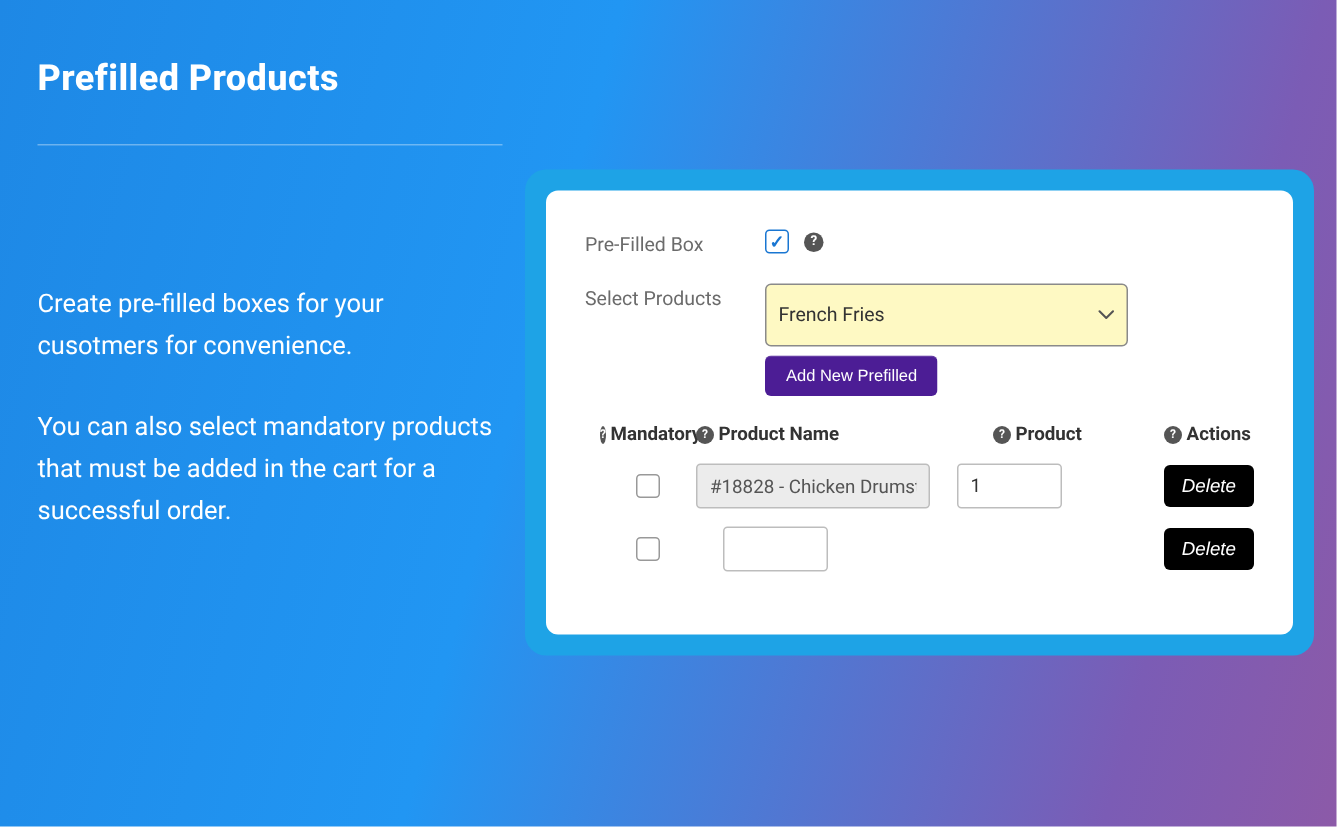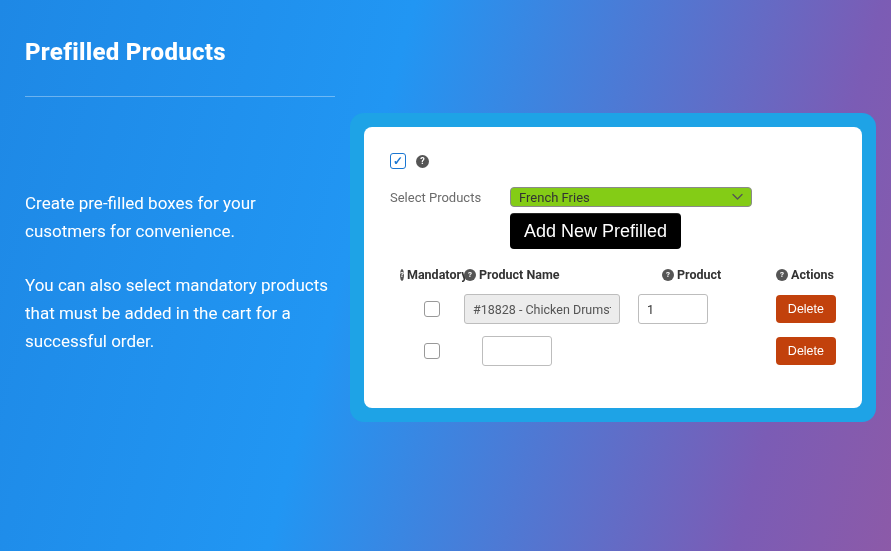--- a/index.html
+++ b/index.html
@@ -88,49 +88,49 @@
       color: #fff;
       font-size: 9px;
       font-weight: 700;
       display: inline-flex;
       align-items: center;
       justify-content: center;
       cursor: help;
     }
     .select {
       width: 242px;
-      height: 20px;
+      height: 42px;
       border: 1px solid #8a8a8a;
       border-radius: 4px;
       padding: 0 24px 0 8px;
       font-size: 13px;
       color: #333;
-      background: #84cc16;
+      background: #fef9c3;
       position: relative;
       display: flex;
       align-items: center;
       cursor: pointer;
     }
     .select-chevron {
       position: absolute;
       right: 8px;
       top: 50%;
       transform: translateY(-50%);
       pointer-events: none;
     }
     .select-chevron svg { display: block; }
     .add-btn {
       margin-top: 6px;
-      background: #000000;
+      background: #4c1d95;
       color: #fff;
       border: none;
       border-top: 1px solid rgba(255,255,255,0.15);
       border-radius: 4px;
       padding: 7px 14px;
-      font-size: 18px;
+      font-size: 11px;
       cursor: pointer;
     }
     .table { margin-top: 14px; }
     .thead {
       display: flex;
       align-items: center;
       padding: 0 0 12px 0;
     }
     .col-mand { width: 74px; text-align: left; padding-left: 10px; }
     .col-name { width: 180px; text-align: left; }
@@ -176,45 +176,47 @@
       border: 1px solid #bdbdbd;
       border-radius: 3px;
       background: #fff;
       color: #333;
       font-size: 12.5px;
       padding: 0 8px;
       margin-left: 18px;
     }
     .delete-btn {
       margin-left: auto;
-      background: #c2410c;
+      background: #000000;
       color: #fff;
       border: none;
       border-radius: 4px;
       padding: 7px 12px;
       font-size: 12.5px;
       cursor: pointer;
+      font-style: italic;
     }
     input { font-family: inherit; outline: none; }
   </style>
 </head>
 <body>
 
 <div class="left-pane">
   <h1 class="page-title">Prefilled Products</h1>
   <div class="desc">
     <p>Create pre-filled boxes for your cusotmers for convenience.</p>
     <p>You can also select mandatory products that must be added in the cart for a successful order.</p>
   </div>
 </div>
 
 <div class="panel-outer">
   <div class="panel-inner">
 
     <div class="row">
+      <div class="row-label">Pre-Filled Box</div>
       <div class="row-control checkbox-wrap">
         <span class="checkbox checked"></span>
         <span class="help-icon">?</span>
       </div>
     </div>
 
     <div class="row">
       <div class="row-label">Select Products</div>
       <div class="row-control">
         <div class="select">

